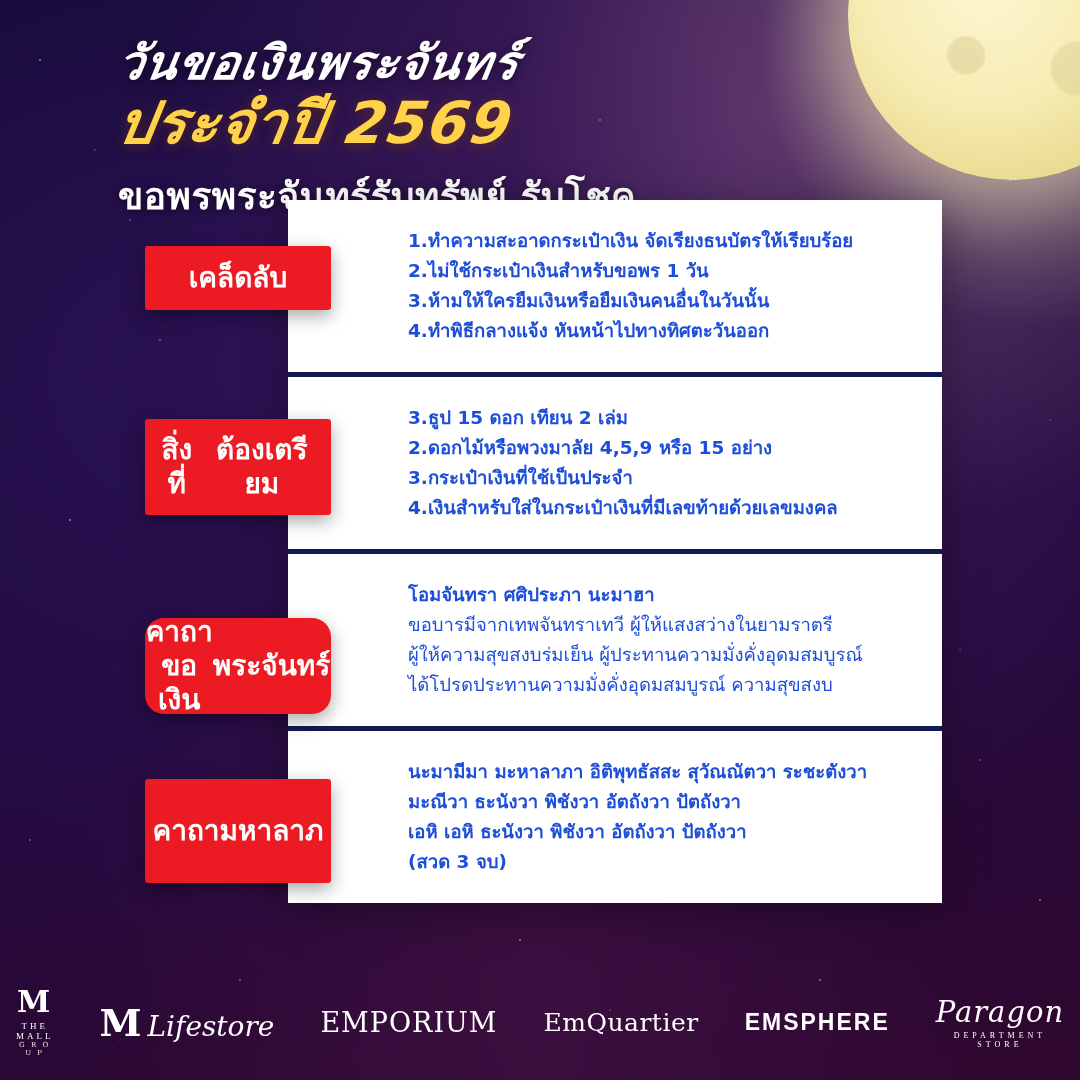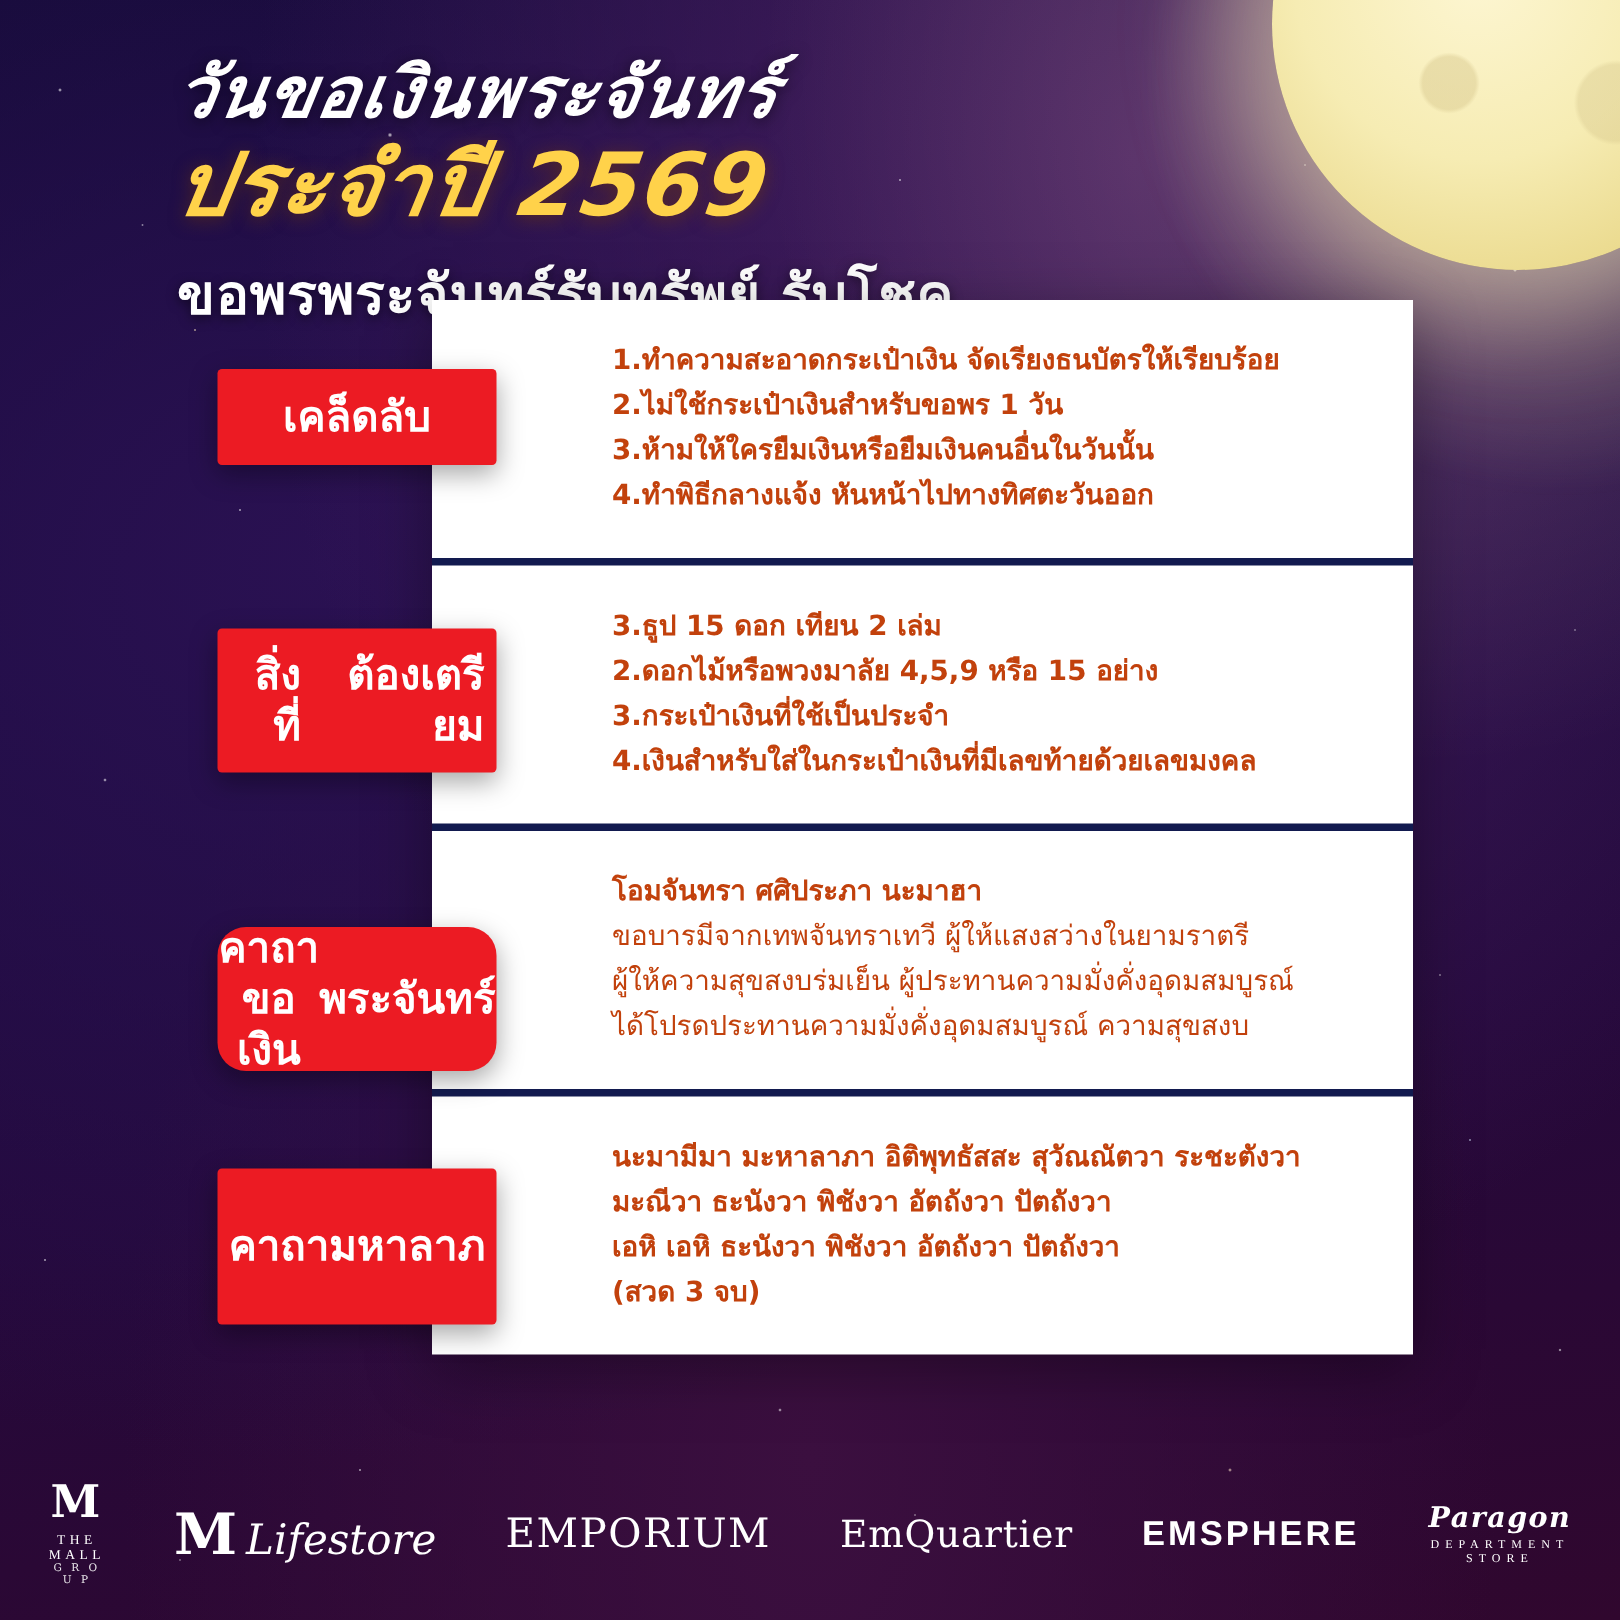--- a/index.html
+++ b/index.html
@@ -135,21 +135,21 @@
     background: #ffffff;
     box-shadow: 0 10px 40px rgba(0,0,0,.35);
   }
   .section {
     position: relative;
     padding: 26px 24px 26px 120px;
     border-bottom: 5px solid #121a4f;
   }
   .section:last-child { border-bottom: none; }
 
-  .sec-body { font-family: "DejaVu Sans", sans-serif; color: #c2410c; }
+  .sec-body { font-family: "DejaVu Sans", sans-serif; color: #1d4ed8; }
   .sec-body .row {
     font-size: 18.5px;
     line-height: 1.62;
     font-weight: bold;
     white-space: nowrap;
   }
   .sec-body .row.lead { font-weight: bold; }
   .sec-body.para .row { font-weight: normal; font-size: 18.5px; }
   .sec-body.para .row.lead { font-weight: bold; }
 
@@ -166,21 +166,21 @@
     line-height: 1.22;
     text-align: center;
     padding: 14px 8px;
     border-radius: 3px;
     box-shadow: 0 6px 18px rgba(0,0,0,.35);
     display: flex;
     align-items: center;
     justify-content: center;
   }
   .tab.t1 { top: 46px; height: 64px; }
-  .tab.t2 { top: 42px; height: 96px; text-align: right; }
+  .tab.t2 { top: 42px; height: 96px; }
   .tab.t3 { top: 64px; height: 96px; border-radius: 19px; }
   .tab.t4 { top: 48px; height: 104px; }
 
   
   .footer {
     position: absolute;
     left: 0; bottom: 22px;
     width: 1080px;
     height: 72px;
     display: flex;
@@ -197,21 +197,21 @@
   .logo-mall .sub {
     font-size: 9px; letter-spacing: 3px; margin-top: 4px; font-family: "Liberation Serif", serif;
   }
   .logo-mall .sub2 { font-size: 7px; letter-spacing: 2px; opacity: .9; }
   .logo-mlife { display: flex; align-items: baseline; gap: 6px; }
   .logo-mlife .m { font-size: 38px; font-weight: bold; font-family: "DejaVu Serif", serif; }
   .logo-mlife .word { font-size: 28px; font-style: italic; font-family: "DejaVu Serif", serif; }
   .logo-emporium { font-size: 27px; font-family: "DejaVu Serif", serif; letter-spacing: 1px; }
   .logo-emq { font-size: 25px; font-family: "DejaVu Serif", serif; letter-spacing: .5px; }
   .logo-emsphere { font-size: 23px; font-family: "Liberation Sans", sans-serif; font-weight: bold; letter-spacing: 2px; }
-  .logo-paragon .p1 { font-size: 19px; font-family: "DejaVu Serif", serif; font-style: italic; letter-spacing: 1px; font-weight: bold; }
+  .logo-paragon .p1 { font-size: 29px; font-family: "DejaVu Serif", serif; font-style: italic; letter-spacing: 1px; }
   .logo-paragon .p2 { font-size: 8px; letter-spacing: 4px; margin-top: 2px; font-family: "Liberation Serif", serif; }
 </style>
 </head>
 <body>
 
 <div id="poster">
 
   <div class="stars"></div>
   <div class="stars2"></div>
   <div class="moon-glow"></div>

